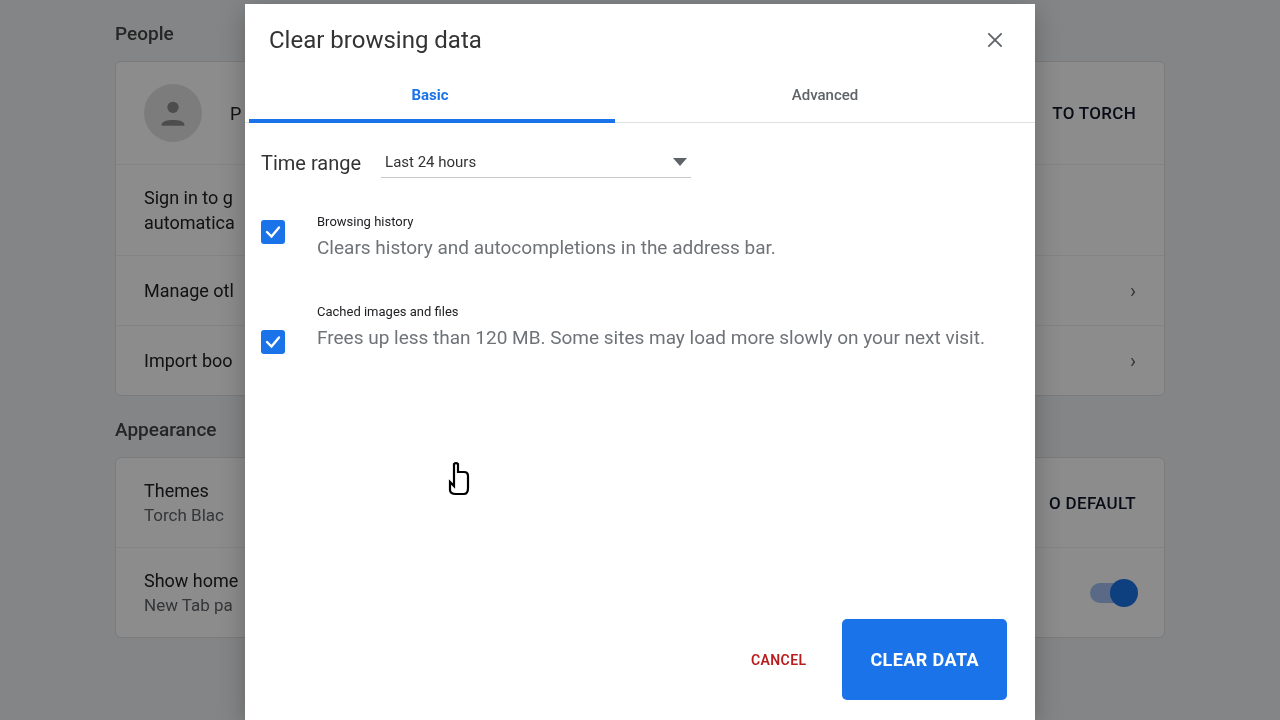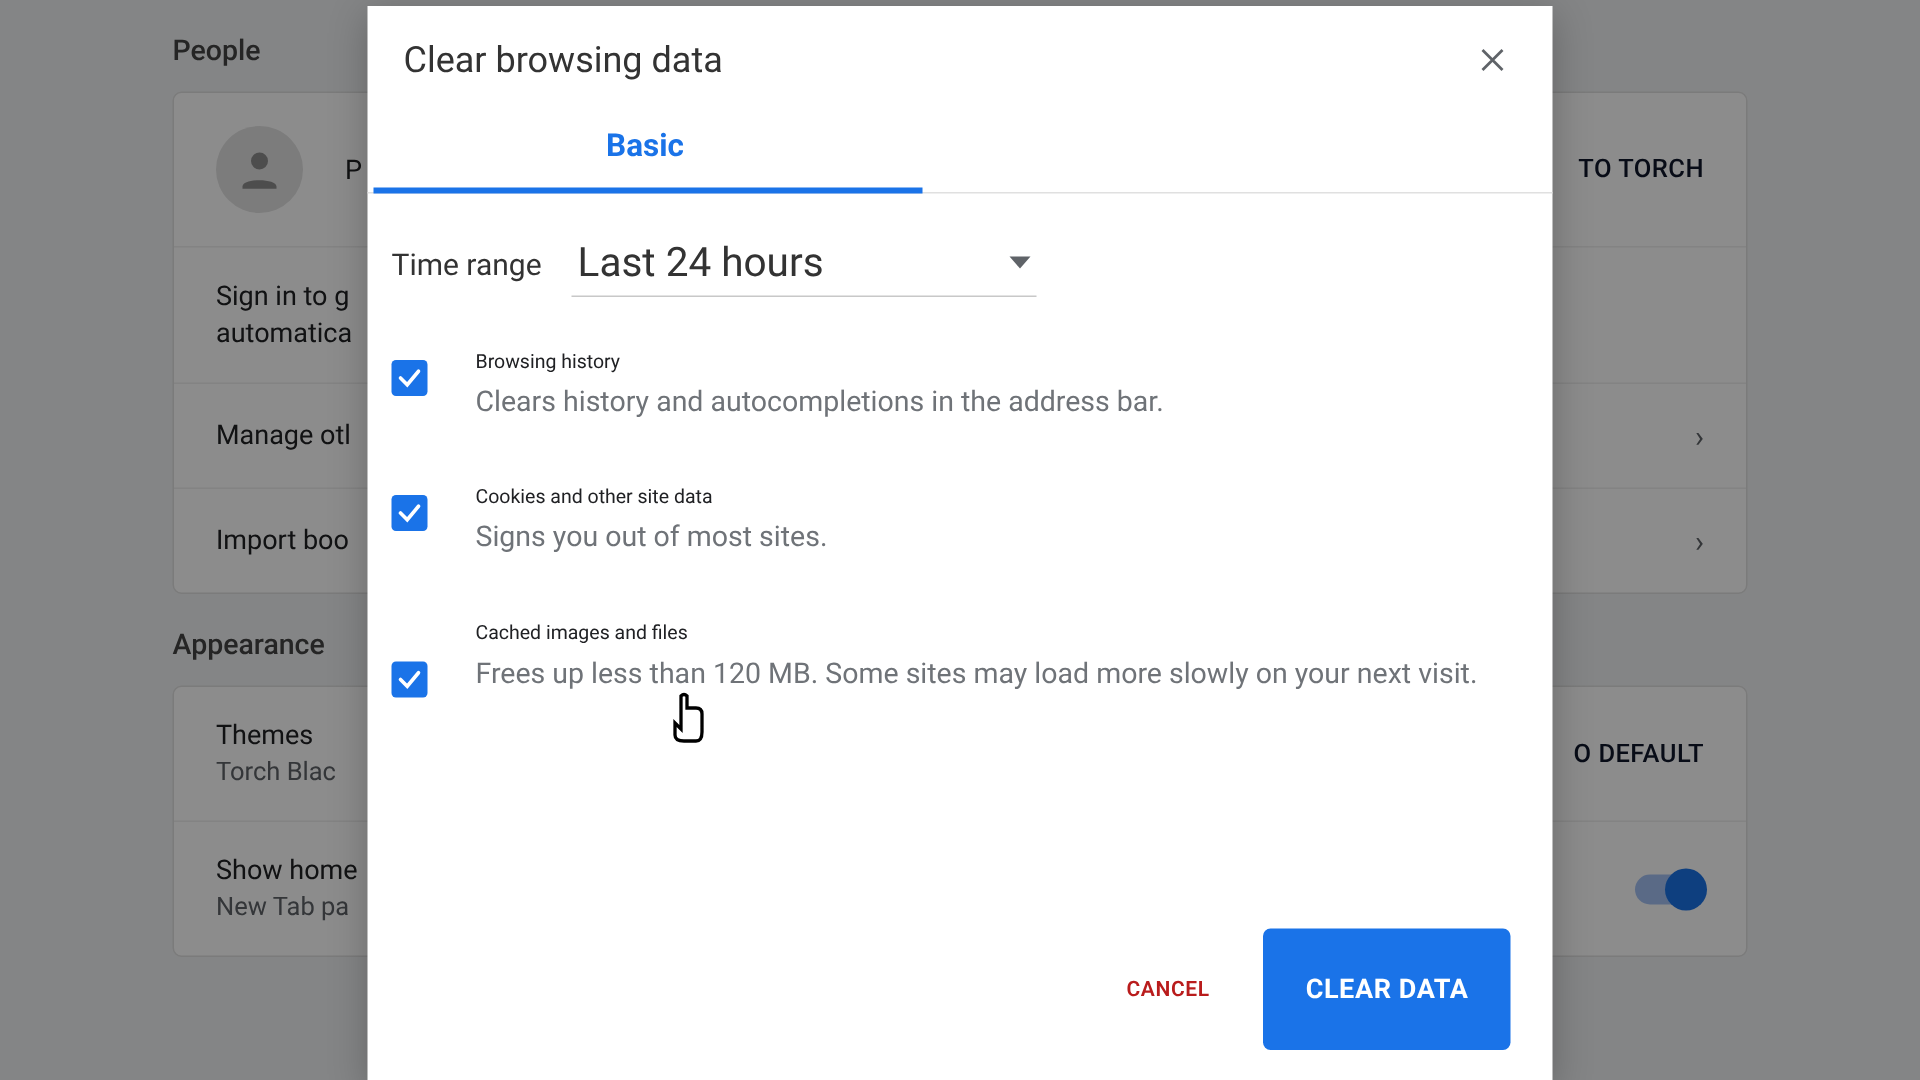--- a/index.html
+++ b/index.html
@@ -118,21 +118,21 @@
   .close-btn svg { stroke: #5f6368; }
 
   .tabs {
     display: flex;
     border-bottom: 1px solid #e0e0e0;
     margin-top: 8px;
   }
   .tab {
     flex: 0 0 370px;
     text-align: center;
-    font-size: 21px;
+    font-size: 15px;
     padding: 16px 0 18px 0;
     cursor: pointer;
     color: #5f6368;
     font-weight: 500;
     position: relative;
   }
   .tab.active {
     color: #1a73e8;
     font-weight: 700;
   }
@@ -161,21 +161,21 @@
   .time-select {
     display: flex;
     align-items: center;
     margin-left: 20px;
     width: 310px;
     border-bottom: 1px solid #c8c8c8;
     padding: 6px 4px;
     cursor: pointer;
   }
   .time-value {
-    font-size: 27px;
+    font-size: 15px;
     color: #333;
     flex: 1;
   }
   .time-select .tri {
     width: 0; height: 0;
     border-left: 7px solid transparent;
     border-right: 7px solid transparent;
     border-top: 8px solid #5f6368;
   }
 
@@ -307,20 +307,23 @@
           <path d="M4 4 L20 20 M20 4 L4 20"></path>
         </svg>
 
     </div>
   </div>
 
   <div class="tabs">
     <div class="tab active" style="flex:0 0 370px">
       <span>Basic</span>
     </div>
+    <div class="tab" style="flex:1">
+      <span>Advanced</span>
+    </div>
   </div>
 
   <div class="modal-body">
     <div class="time-row">
       <span class="time-label">Time range</span>
       <div class="time-select">
         <span class="time-value">Last 24 hours</span>
         <span class="tri"></span>
       </div>
     </div>
@@ -330,31 +333,20 @@
         <svg width="18" height="18" viewBox="0 0 24 24" fill="none" stroke-width="3.2" stroke-linecap="round">
             <path d="M4 12 L10 18 L20 6"></path>
           </svg>
       </div>
       <div class="opt-text">
         <div class="opt-title">Browsing history</div>
         <div class="opt-sub">Clears history and autocompletions in the address bar.</div>
       </div>
     </div>
 
-    <div class="opt">
-      <div class="cb">
-        <svg width="18" height="18" viewBox="0 0 24 24" fill="none" stroke-width="3.2" stroke-linecap="round">
-            <path d="M4 12 L10 18 L20 6"></path>
-          </svg>
-      </div>
-      <div class="opt-text">
-        <div class="opt-title">Cookies and other site data</div>
-        <div class="opt-sub">Signs you out of most sites.</div>
-      </div>
-    </div>
 
     <div class="opt">
       <div class="cb" style="margin-top:26px;">
         <svg width="18" height="18" viewBox="0 0 24 24" fill="none" stroke-width="3.2" stroke-linecap="round">
             <path d="M4 12 L10 18 L20 6"></path>
           </svg>
       </div>
       <div class="opt-text">
         <div class="opt-title">Cached images and files</div>
         <div class="opt-sub">Frees up less than 120 MB. Some sites may load more slowly on your next visit.</div>

